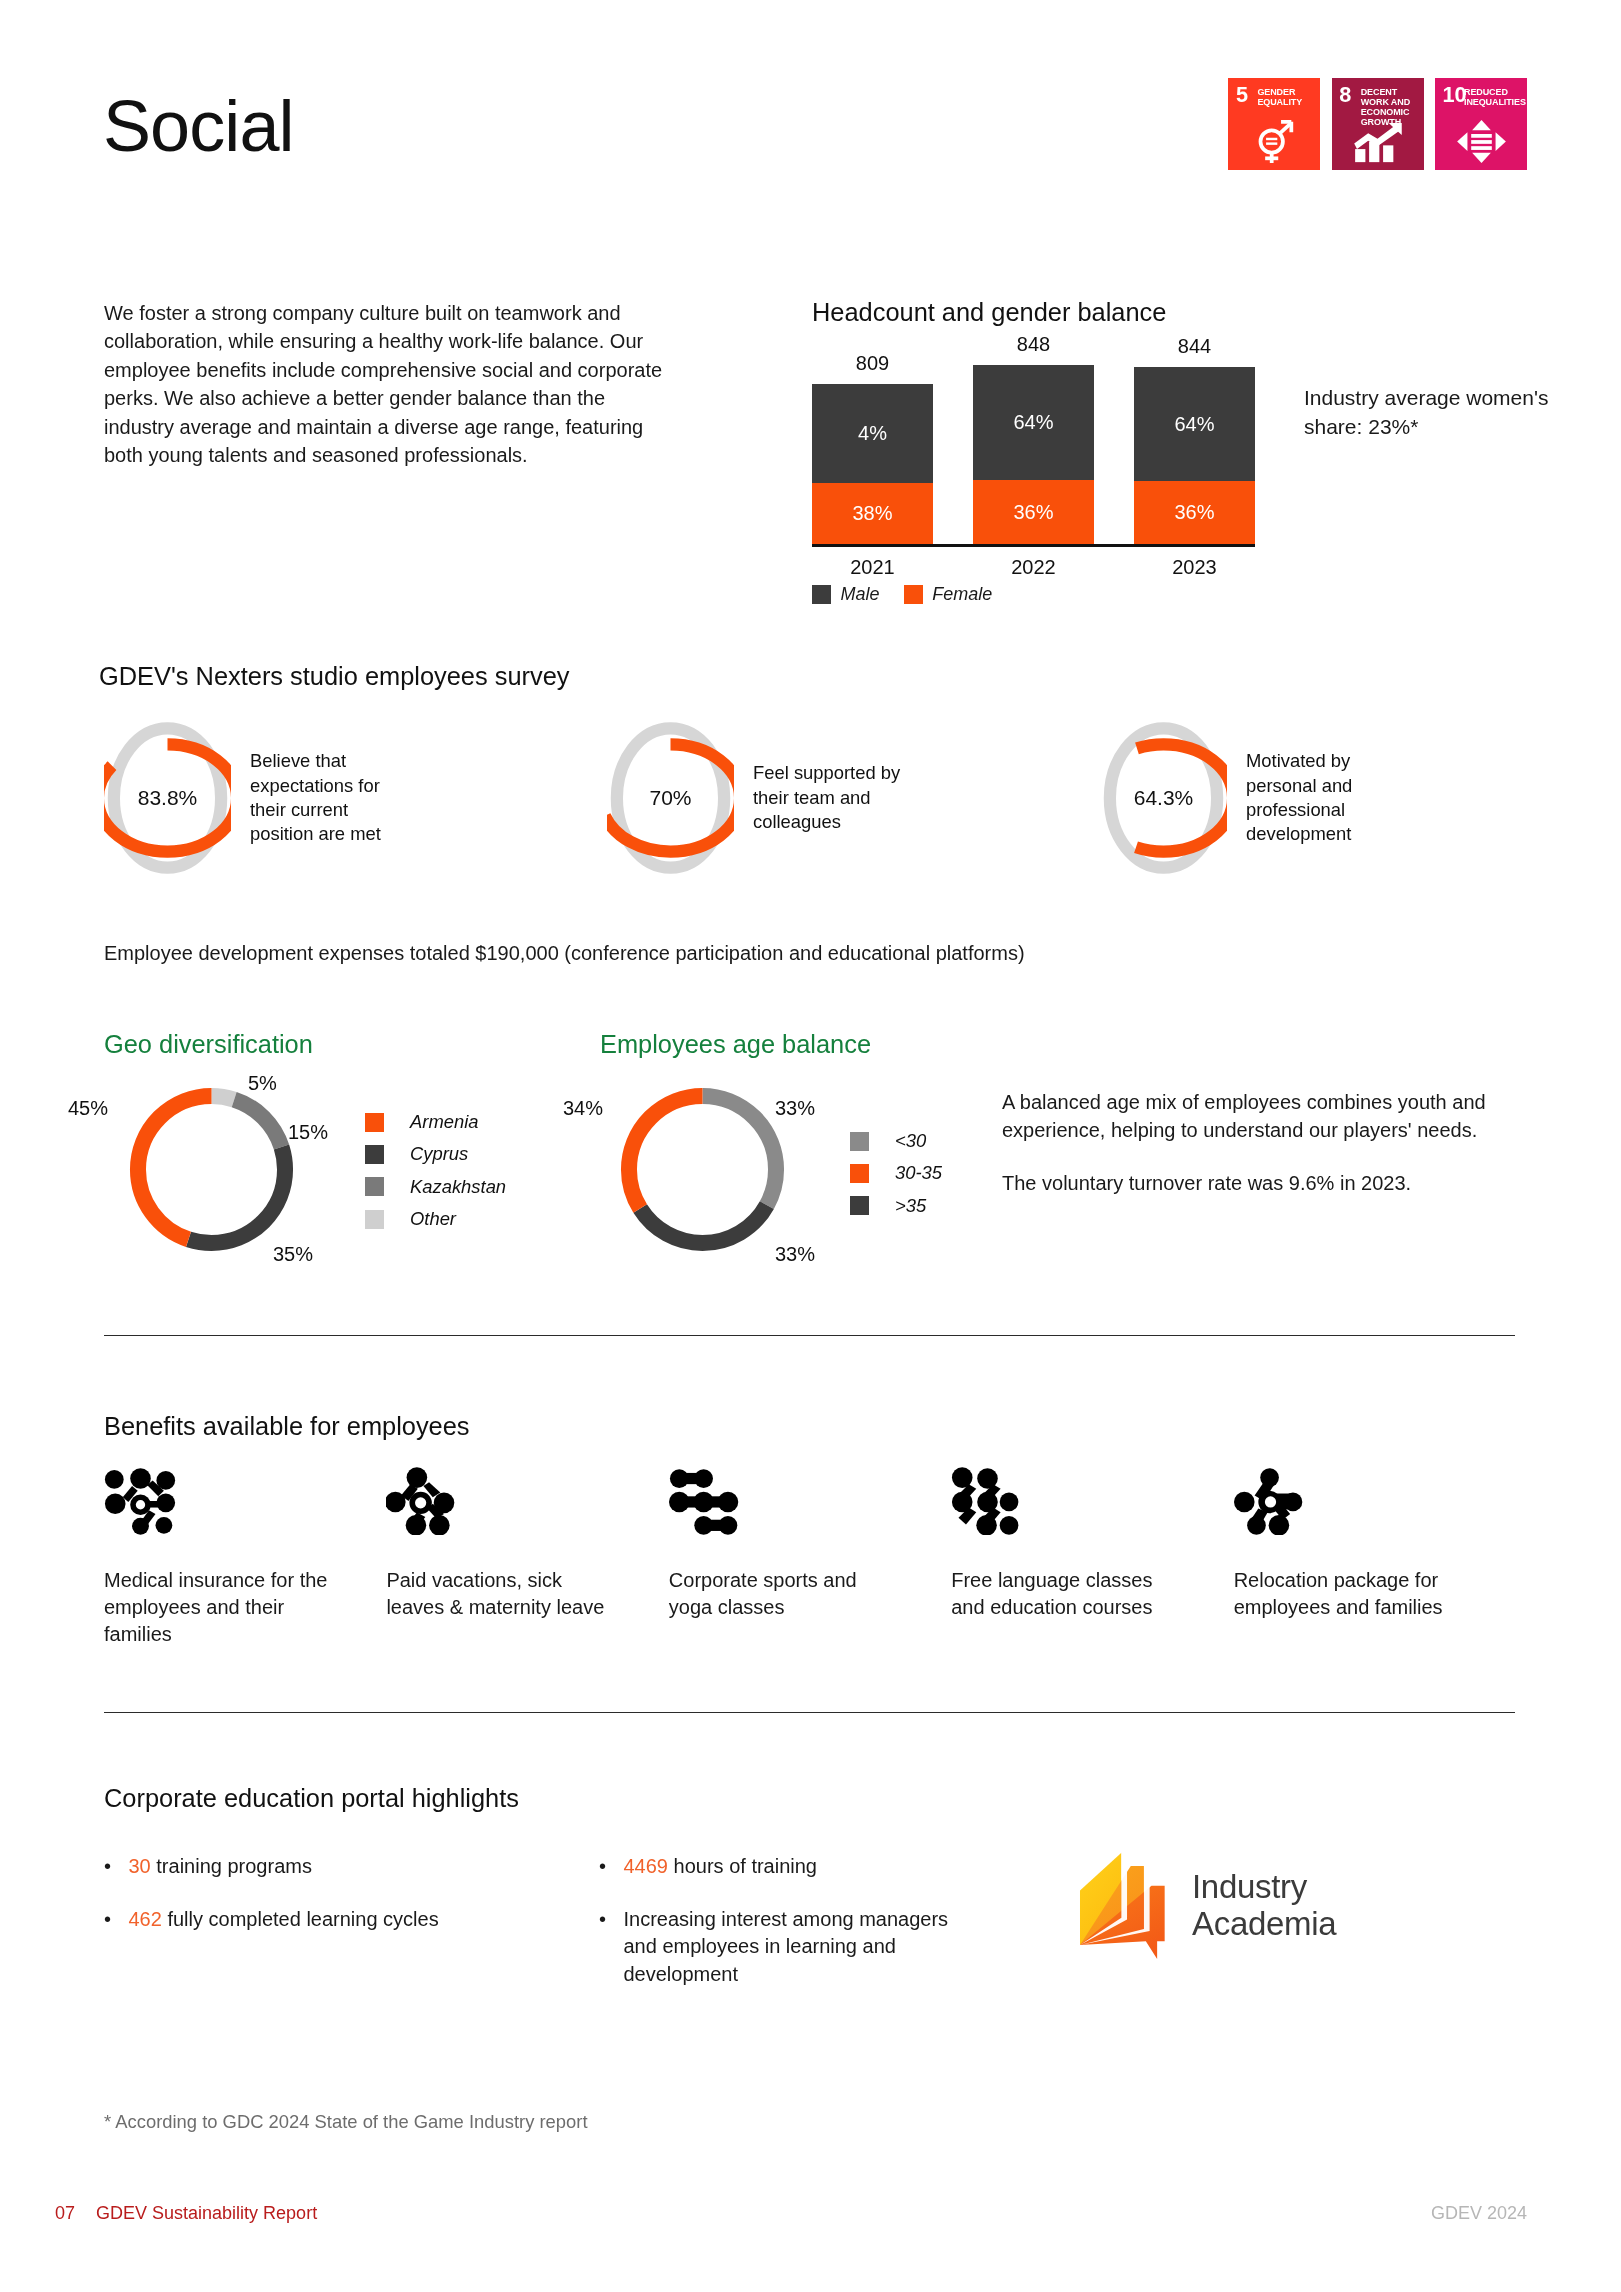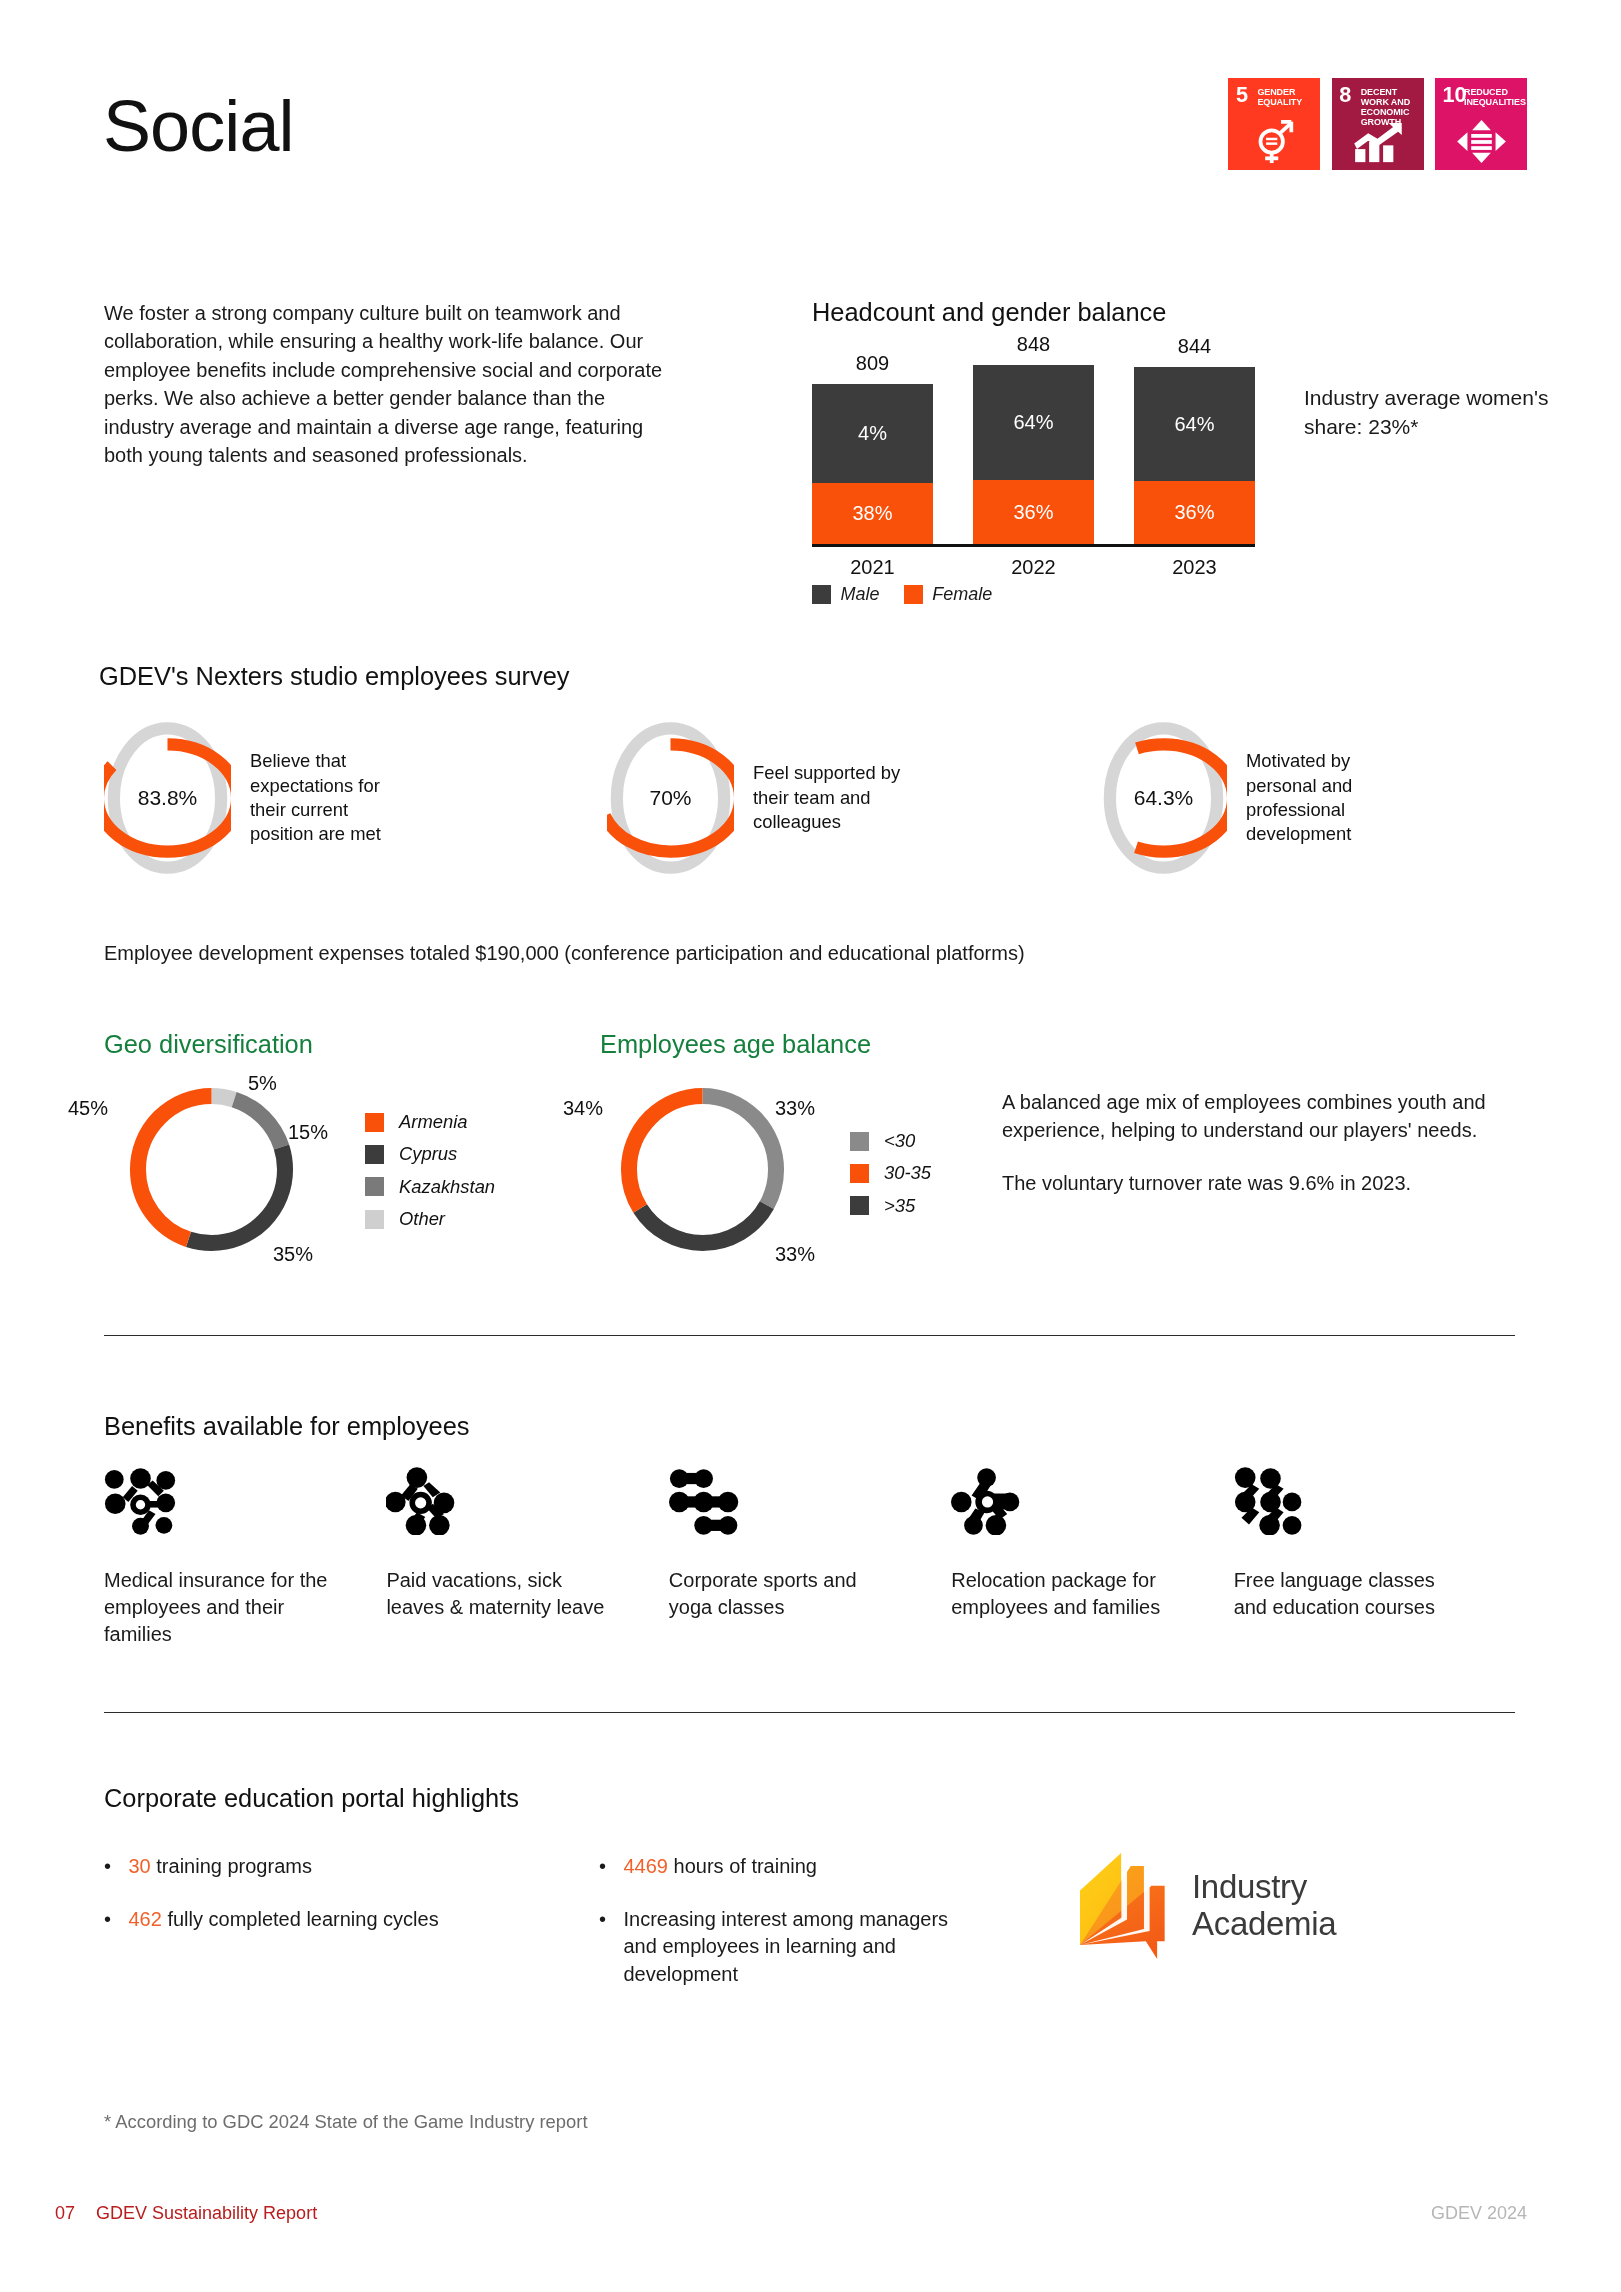--- a/index.html
+++ b/index.html
@@ -75,21 +75,21 @@
 
   .dev-expense {
     position: absolute; left: 104px; top: 942px; font-size: 20px; color:#1a1a1a;
   }
 
   
   .sec-title { position: absolute; font-size: 25.4px; color:#15803d; }
   .ring-wrap { position: absolute; }
   .ring-lbl { position: absolute; font-size: 20px; color:#111; }
   .ring-legend { position: absolute; }
-  .ring-legend .row { display:flex; align-items:center; gap: 15px; margin-bottom: 10.4px; }
+  .ring-legend .row { display:flex; align-items:center; gap: 26px; margin-bottom: 10.4px; }
   .ring-legend .row span:last-child { font-size: 18.4px; font-style: italic; color:#111; }
   .age-note { position: absolute; left: 1002px; top: 1088px; width: 513px; font-size: 20px; line-height: 1.42; }
   .age-note p + p { margin-top: 24.5px; }
 
   .rule { position: absolute; left: 104px; width: 1411px; height: 0.9px; background: #2b2b2b; }
 
   
   .ben-title { position: absolute; left: 104px; top: 1412px; font-size: 25.4px; color:#111; }
   .ben-grid { position: absolute; left: 104px; top: 1467px; width: 1412px; display: flex; }
   .ben-item { width: 292px; }
@@ -393,56 +393,56 @@
           </g>
         </svg>
       </div>
       <div class="ben-text">Corporate sports and yoga classes</div>
     </div>
 
     <div class="ben-item">
       <div class="ben-icon">
         <svg width="73" height="68" viewBox="0 0 78 72">
           <g fill="#000">
-            <circle cx="38" cy="11" r="10"></circle>
-            <circle cx="11" cy="37" r="11"></circle>
-            <circle cx="38" cy="37" r="12"></circle>
-            <circle cx="63" cy="37" r="10"></circle>
-            <circle cx="24" cy="62" r="10"></circle>
-            <circle cx="48" cy="62" r="11"></circle>
-            <path d="M31 17 L22 30 L32 36 L42 20 Z"></path>
-            <path d="M38 28 L63 28 L63 45 L38 45 Z"></path>
-            <path d="M26 44 L18 56 L28 62 L36 48 Z"></path>
-            <path d="M42 44 L52 56 L60 50 L50 38 Z"></path>
-          </g>
-          <circle cx="39" cy="37" r="6" fill="#fff"></circle>
-        </svg>
-      </div>
-      <div class="ben-text">Relocation package for employees and families</div>
-    </div>
-
-    <div class="ben-item">
-      <div class="ben-icon">
-        <svg width="73" height="68" viewBox="0 0 78 72">
-          <g fill="#000">
             <circle cx="12" cy="11" r="11"></circle>
               <circle cx="39" cy="12" r="11"></circle>
             <circle cx="12" cy="37" r="11"></circle>
               <circle cx="39" cy="37" r="11"></circle>
               <circle cx="62" cy="37" r="10"></circle>
             <circle cx="38" cy="62" r="11"></circle>
               <circle cx="62" cy="62" r="10"></circle>
             <path d="M19 18 L8 29 L16 35 L27 23 Z"></path>
             <path d="M45 18 L34 29 L42 35 L53 23 Z"></path>
             <path d="M19 43 L8 54 L16 61 L27 48 Z"></path>
             <path d="M45 43 L34 54 L42 61 L53 48 Z"></path>
           </g>
         </svg>
       </div>
       <div class="ben-text">Free language classes and education courses</div>
+    </div>
+
+    <div class="ben-item">
+      <div class="ben-icon">
+        <svg width="73" height="68" viewBox="0 0 78 72">
+          <g fill="#000">
+            <circle cx="38" cy="11" r="10"></circle>
+            <circle cx="11" cy="37" r="11"></circle>
+            <circle cx="38" cy="37" r="12"></circle>
+            <circle cx="63" cy="37" r="10"></circle>
+            <circle cx="24" cy="62" r="10"></circle>
+            <circle cx="48" cy="62" r="11"></circle>
+            <path d="M31 17 L22 30 L32 36 L42 20 Z"></path>
+            <path d="M38 28 L63 28 L63 45 L38 45 Z"></path>
+            <path d="M26 44 L18 56 L28 62 L36 48 Z"></path>
+            <path d="M42 44 L52 56 L60 50 L50 38 Z"></path>
+          </g>
+          <circle cx="39" cy="37" r="6" fill="#fff"></circle>
+        </svg>
+      </div>
+      <div class="ben-text">Relocation package for employees and families</div>
     </div>
 
   </div>
 
   <div class="rule" style="top:1712px;"></div>
 
   <div class="edu-title">Corporate education portal highlights</div>
 
   <div class="edu-col" style="left:104px;width:395px;">
     <div class="edu-li">

